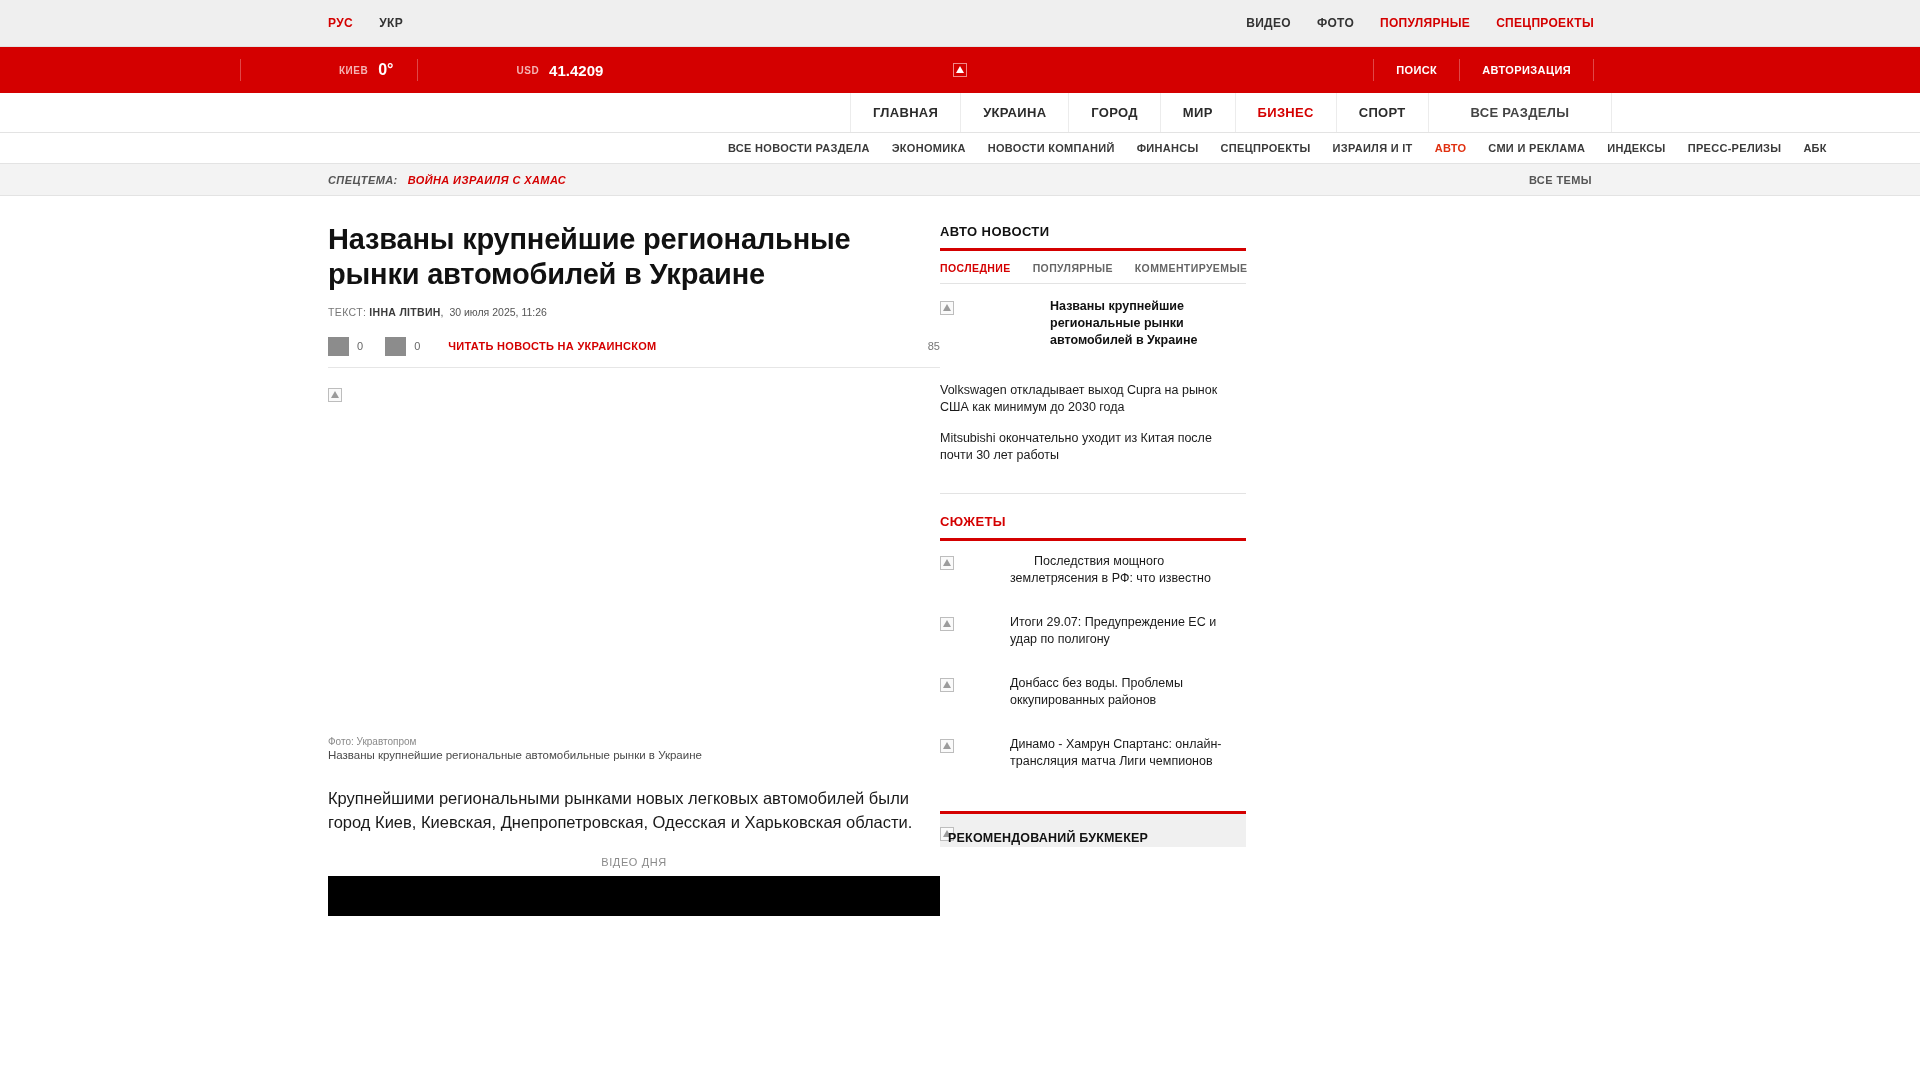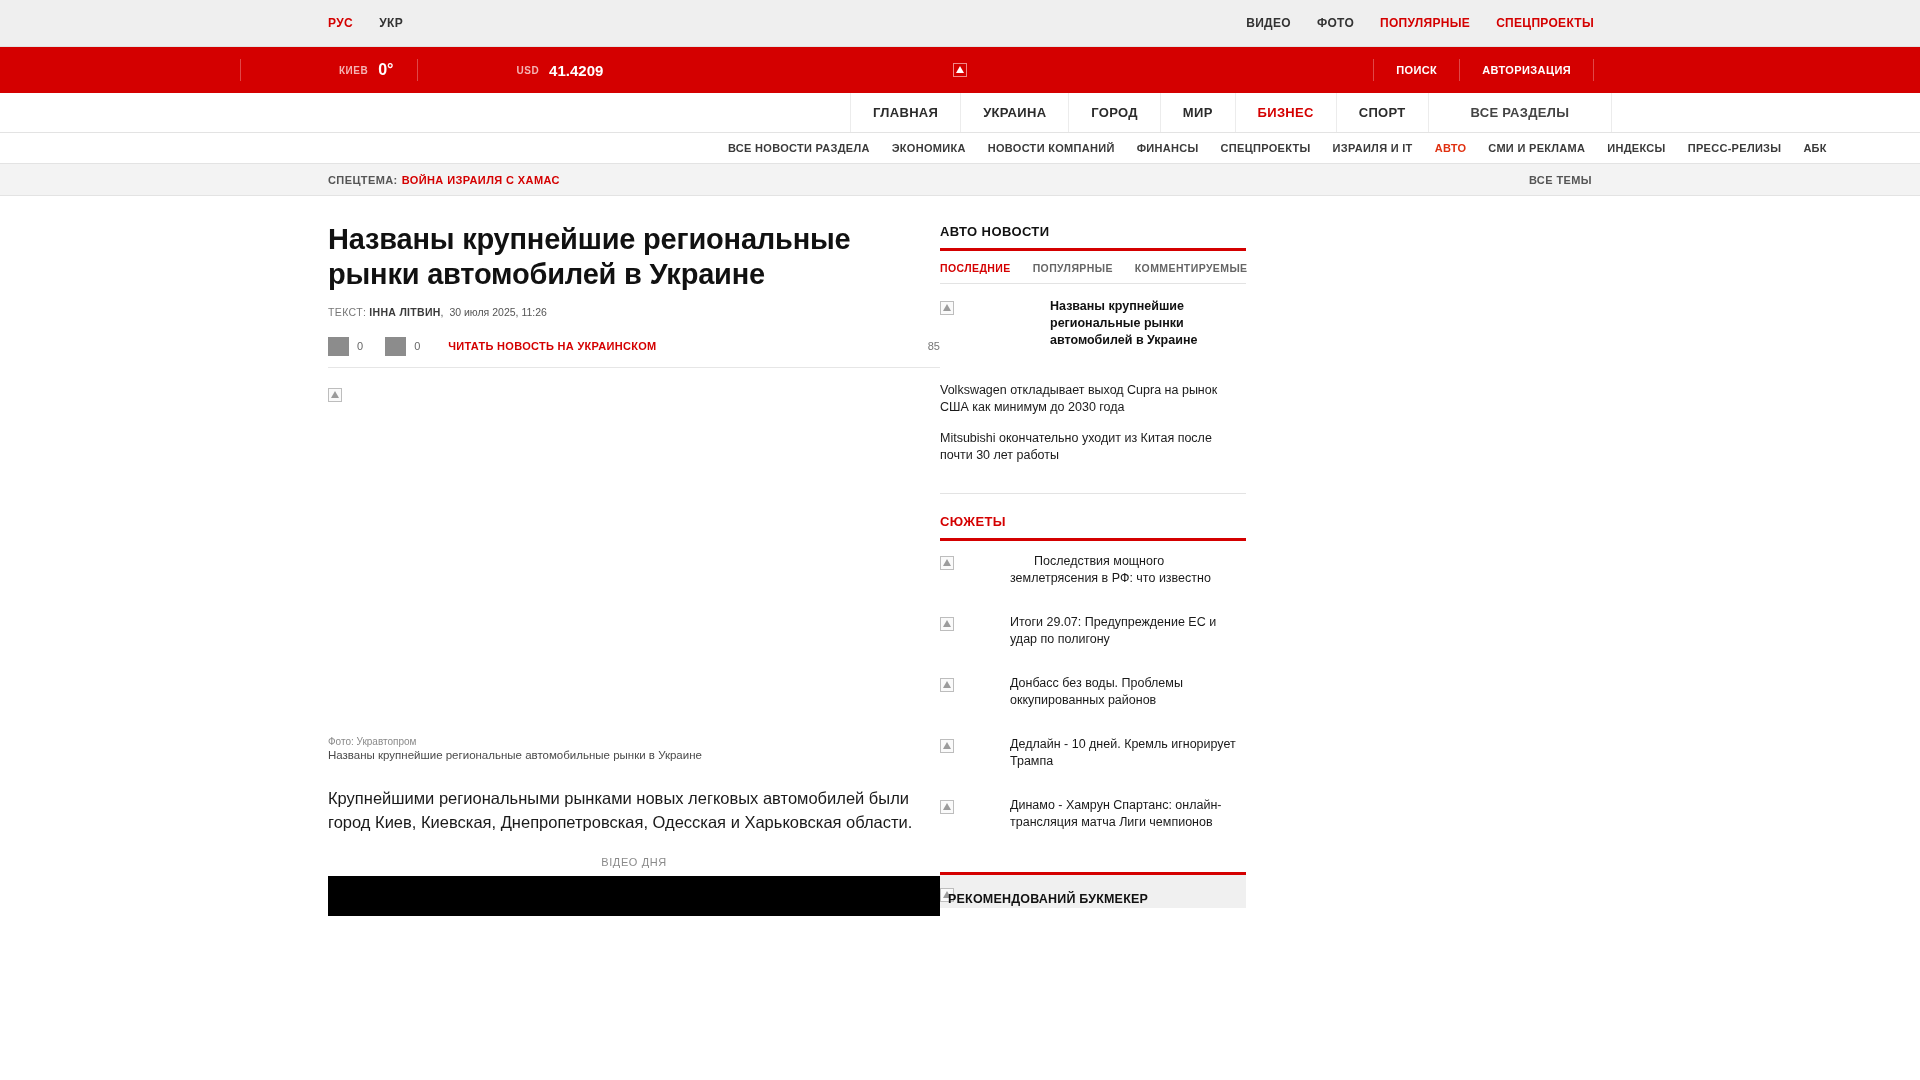--- a/index.html
+++ b/index.html
@@ -119,21 +119,21 @@
 
   
   .spec {
     height: 32px; background:#f3f3f3; border-bottom:1px solid #e3e3e3;
     display:flex; align-items:center;
   }
   .spec-inner {
     width: 1440px; margin:0 auto; display:flex; align-items:center;
     justify-content: space-between; padding: 0 88px;
   }
-  .spec-left { display:flex; align-items:center; gap:4px; }
+  .spec-left { display:flex; align-items:center; gap:10px;font-style:italic; }
   .spec-label { font-size: 11px; font-weight: bold; color:#555; letter-spacing:.4px; }
   .spec-topic { font-size: 11px; font-weight: bold; color:#d40000; letter-spacing:.4px; text-decoration:none; }
   .spec-all { font-size: 11px; font-weight: bold; color:#555; letter-spacing:.4px; text-decoration:none; }
 
   
   .content { width: 1440px; margin: 0 auto; display:flex; padding: 0 88px; }
   .article { width: 612px; padding-top: 26px; }
   .aside { width: 306px; padding-top: 28px; }
 
   h1.title {
@@ -376,24 +376,20 @@
       <div class="sj-item">
         <div class="sj-thumb"><span class="broken-img"></span></div>
         <a class="sj-title" href="#">Итоги 29.07: Предупреждение ЕС и удар по полигону</a>
       </div>
       <div class="sj-item">
         <div class="sj-thumb"><span class="broken-img"></span></div>
         <a class="sj-title" href="#">Донбасс без воды. Проблемы оккупированных районов</a>
       </div>
       <div class="sj-item">
         <div class="sj-thumb"><span class="broken-img"></span></div>
-        <a class="sj-title" href="#">Дедлайн - 10 дней. Кремль игнорирует Трампа</a>
-      </div>
-      <div class="sj-item">
-        <div class="sj-thumb"><span class="broken-img"></span></div>
         <a class="sj-title" href="#">Динамо - Хамрун Спартанс: онлайн-трансляция матча Лиги чемпионов</a>
       </div>
 
       <div class="bookmaker">
         <span class="broken-img"></span>
         <span class="bookmaker-label">РЕКОМЕНДОВАНИЙ БУКМЕКЕР</span>
       </div>
     </div>
 
   </div>

